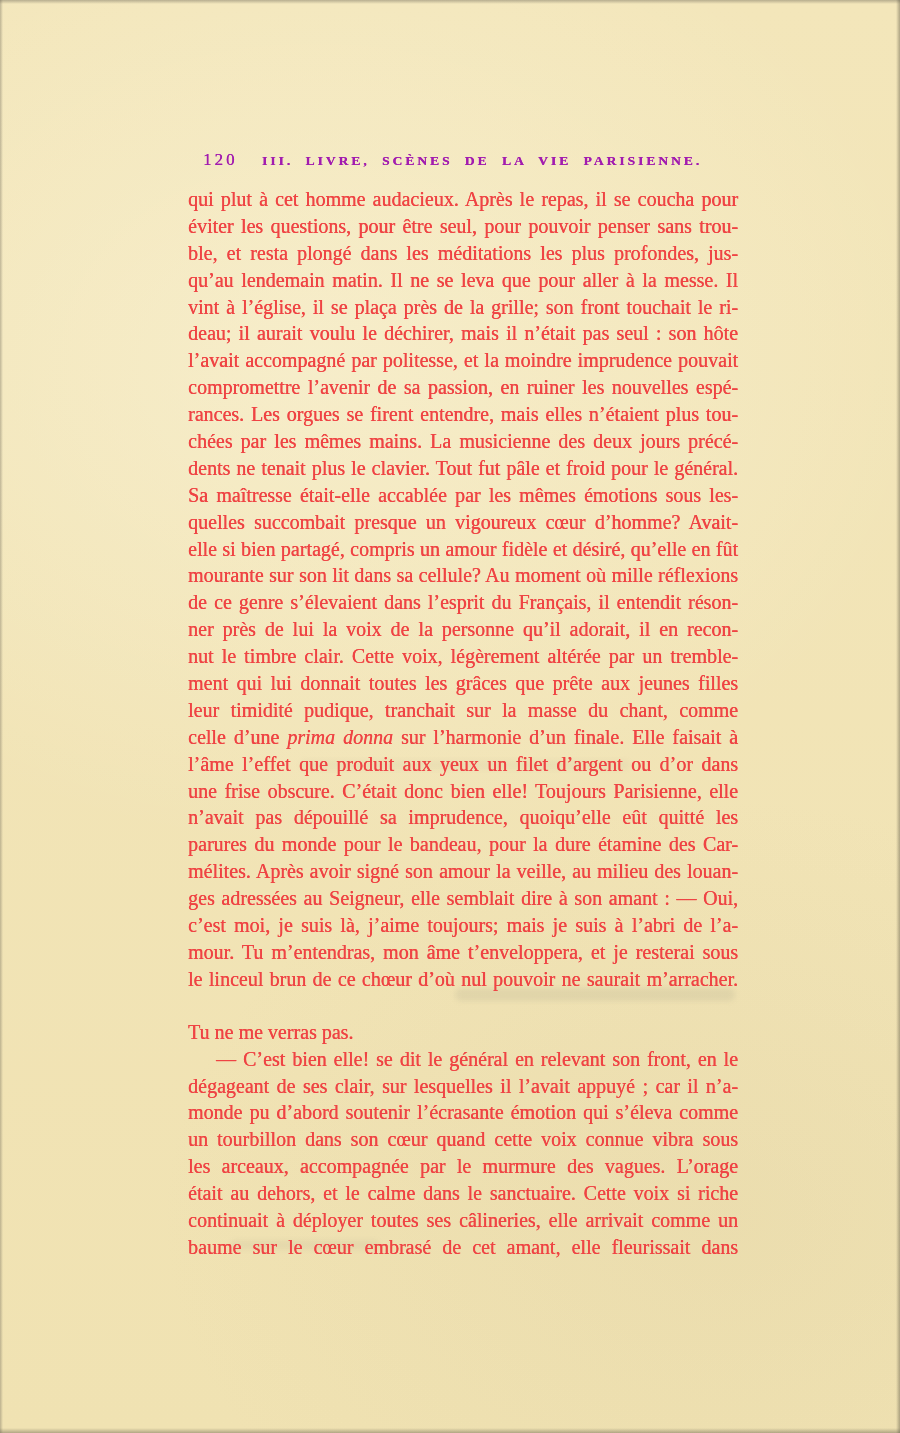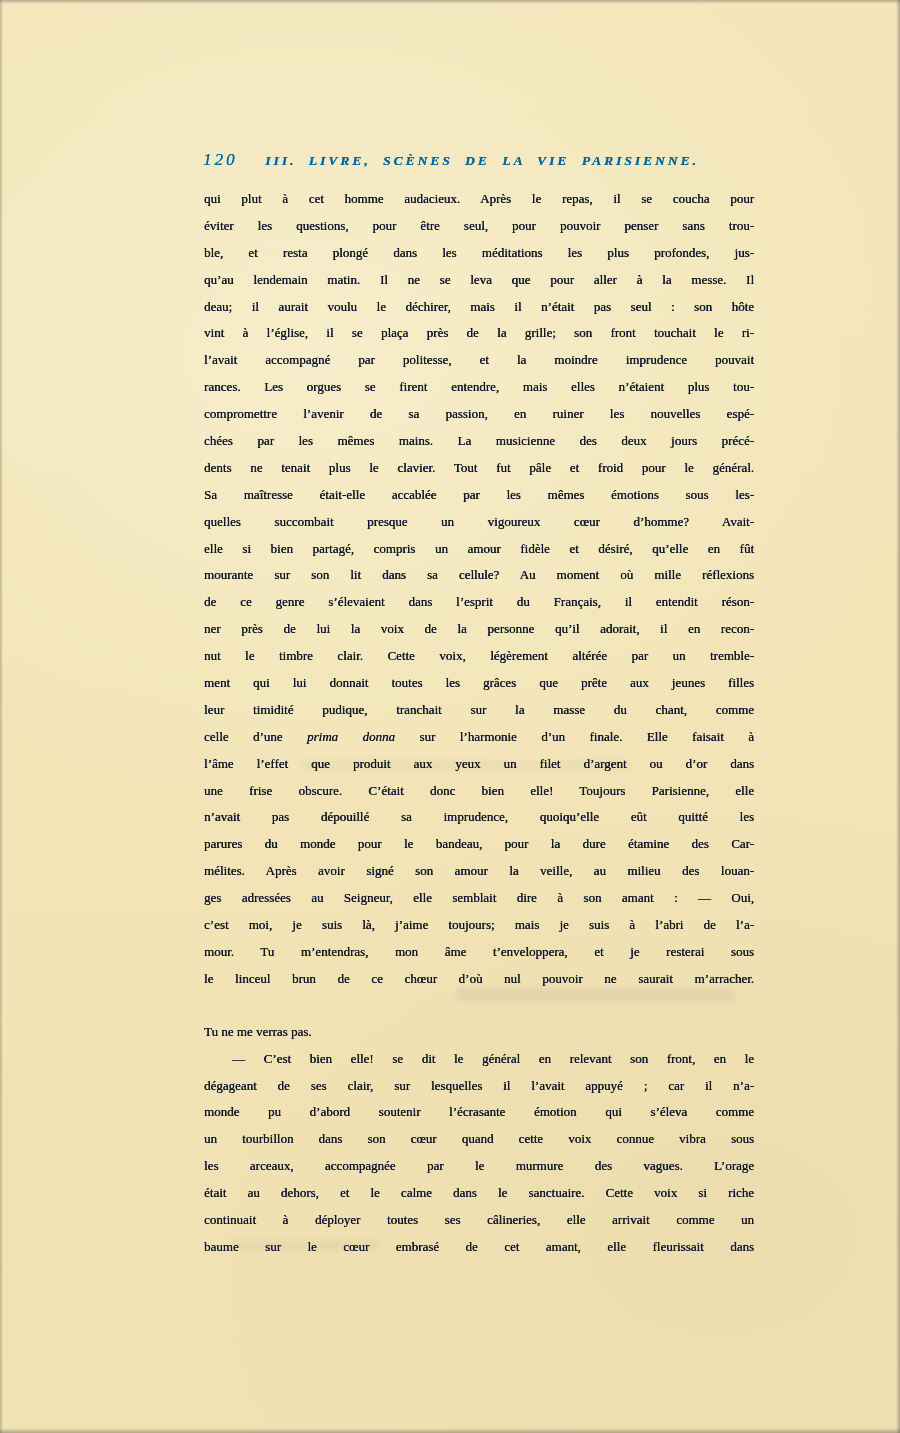--- a/index.html
+++ b/index.html
@@ -39,22 +39,21 @@
   #ghost1 { left: 455px; top: 988px;  width: 280px; }
   #ghost2 { left: 230px; top: 1240px; width: 150px; height: 10px; opacity:.7; }
   #ghost3 { left: 300px; top: 760px;  width: 330px; height: 10px; opacity:.5; }
 
   .header {
     position: absolute;
     top: 149px;
     left: 196px;
     width: 550px;
     height: 26px;
-    color: #0369a1;
-    font-style: italic;
+    color: #a21caf;
   }
   .pageno {
     position: absolute;
     left: 7px;
     top: 1px;
     font-size: 17px;
     letter-spacing: 3px;
     font-weight: normal;
     text-shadow: 0.3px 0 currentColor;
   }
@@ -67,25 +66,25 @@
     font-size: 13.5px;
     font-weight: bold;
     letter-spacing: 3px;
     word-spacing: 6px;
     white-space: nowrap;
     text-shadow: 0.3px 0 currentColor;
   }
 
   .textblock {
     position: absolute;
-    left: 204px;
+    left: 188px;
     top: 186px;
     width: 550px;
-    color: #0f172a;
-    font-size: 13px;
+    color: #ef4444;
+    font-size: 20px;
     text-shadow: 0.3px 0 currentColor;
   }
   .line {
     height: 26.9px;
     line-height: 26.9px;
     text-align: justify;
     text-align-last: justify;
     white-space: nowrap; 
     overflow: visible;
   }
@@ -108,25 +107,25 @@
 <div class="header">
   <span class="pageno">120</span>
   <span class="running-title">III. LIVRE, SCÈNES DE LA VIE PARISIENNE.</span>
 </div>
 
 <div class="textblock">
     <div class="line">qui plut à cet homme audacieux. Après le repas, il se coucha pour</div>
     <div class="line">éviter les questions, pour être seul, pour pouvoir penser sans trou-</div>
     <div class="line">ble, et resta plongé dans les méditations les plus profondes, jus-</div>
     <div class="line">qu’au lendemain matin. Il ne se leva que pour aller à la messe. Il</div>
+    <div class="line">vint à l’église, il se plaça près de la grille; son front touchait le ri-</div>
     <div class="line">deau; il aurait voulu le déchirer, mais il n’était pas seul : son hôte</div>
-    <div class="line">vint à l’église, il se plaça près de la grille; son front touchait le ri-</div>
     <div class="line">l’avait accompagné par politesse, et la moindre imprudence pouvait</div>
+    <div class="line">compromettre l’avenir de sa passion, en ruiner les nouvelles espé-</div>
     <div class="line">rances. Les orgues se firent entendre, mais elles n’étaient plus tou-</div>
-    <div class="line">compromettre l’avenir de sa passion, en ruiner les nouvelles espé-</div>
     <div class="line">chées par les mêmes mains. La musicienne des deux jours précé-</div>
     <div class="line">dents ne tenait plus le clavier. Tout fut pâle et froid pour le général.</div>
     <div class="line">Sa maîtresse était-elle accablée par les mêmes émotions sous les-</div>
     <div class="line">quelles succombait presque un vigoureux cœur d’homme? Avait-</div>
     <div class="line">elle si bien partagé, compris un amour fidèle et désiré, qu’elle en fût</div>
     <div class="line">mourante sur son lit dans sa cellule? Au moment où mille réflexions</div>
     <div class="line">de ce genre s’élevaient dans l’esprit du Français, il entendit réson-</div>
     <div class="line">ner près de lui la voix de la personne qu’il adorait, il en recon-</div>
     <div class="line">nut le timbre clair. Cette voix, légèrement altérée par un tremble-</div>
     <div class="line">ment qui lui donnait toutes les grâces que prête aux jeunes filles</div>

